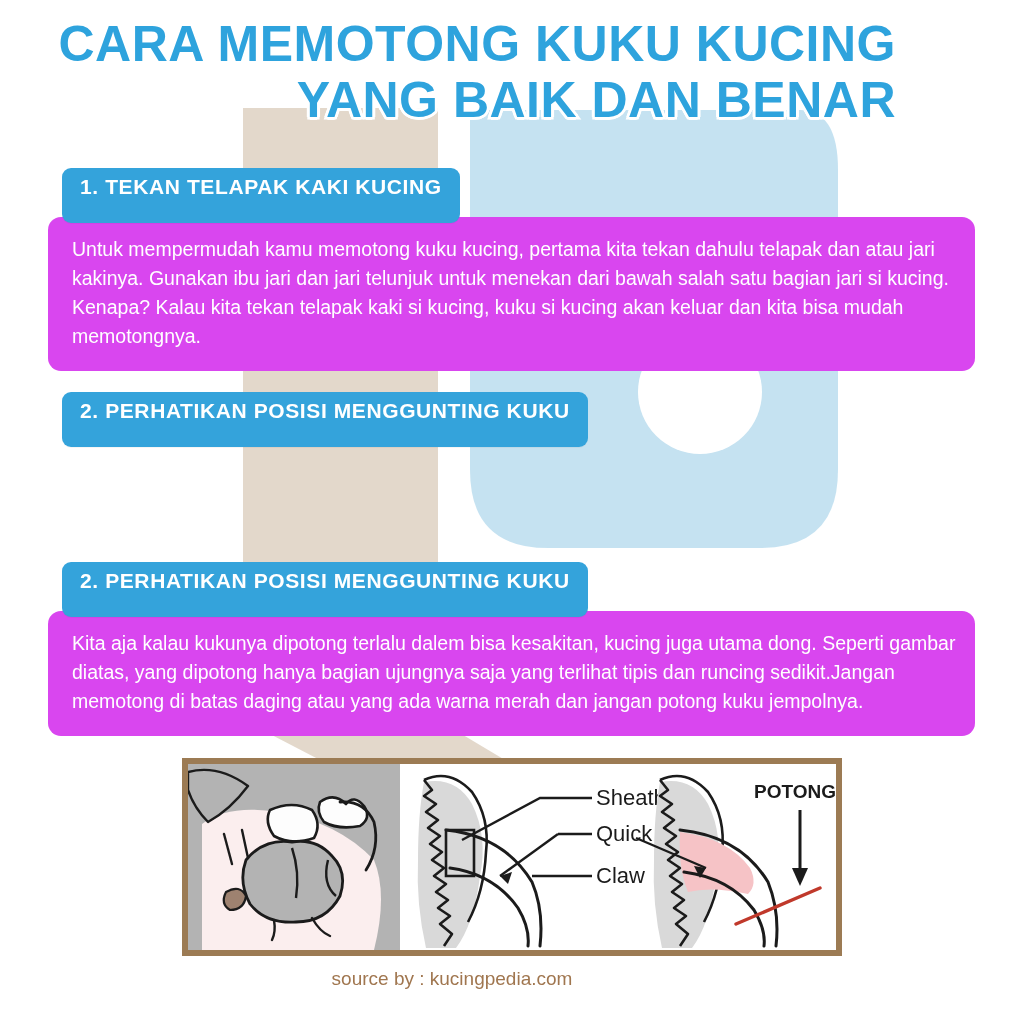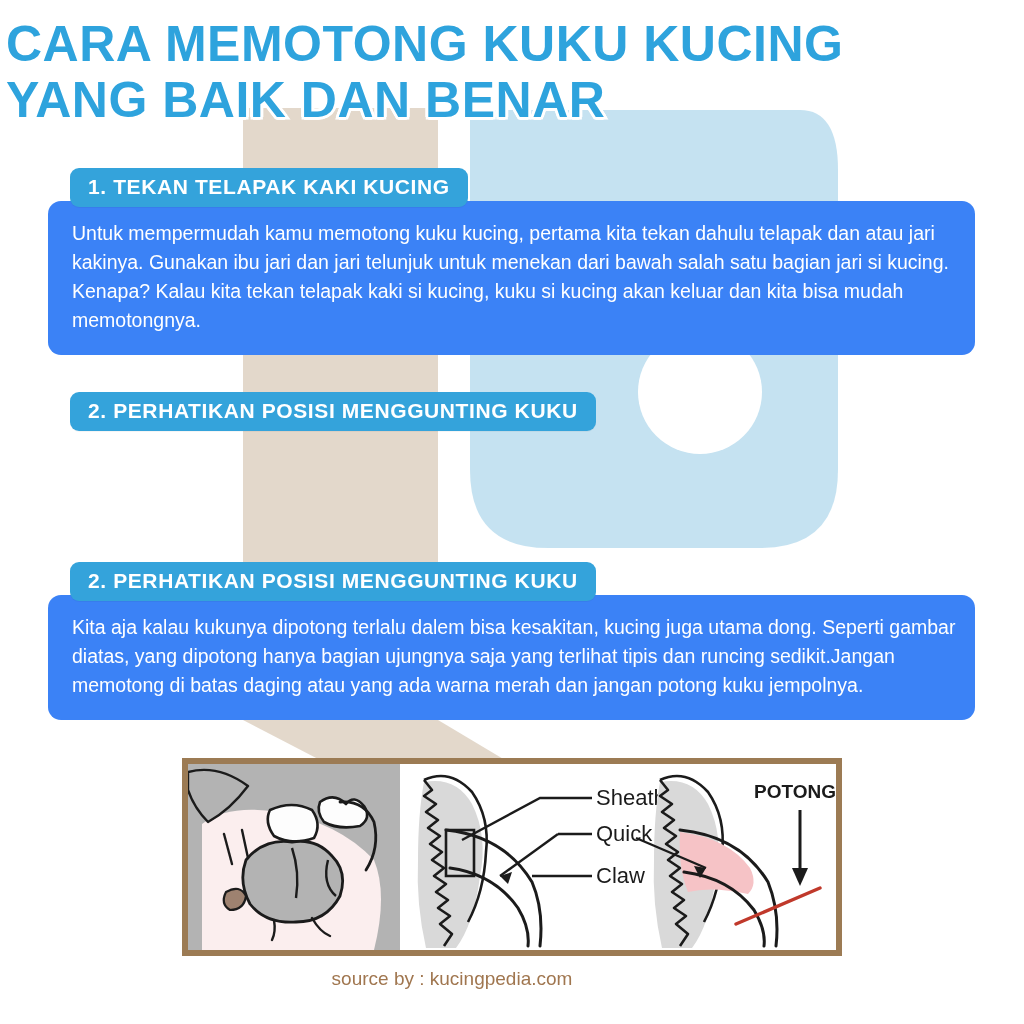--- a/index.html
+++ b/index.html
@@ -24,22 +24,21 @@
     pointer-events: none;
   }
 
   
   #title-block {
     position: absolute;
     left: 0;
     top: 16px;
     width: 896px;
     z-index: 3;
-    text-align: left;
-    padding-left: 6px;
+    text-align: right;
   }
   .title-line {
     font-family: "Liberation Sans", sans-serif;
     font-weight: bold;
     font-size: 50px;
     line-height: 56px;
     letter-spacing: 0.5px;
     color: #2ea3dd;
     -webkit-text-stroke: 5px #ffffff;
     paint-order: stroke fill;
@@ -57,29 +56,29 @@
     z-index: 2;
   }
   .section-badge {
     position: relative;
     display: inline-block;
     background: #34a3db;
     color: #ffffff;
     font-weight: bold;
     font-size: 21px;
     letter-spacing: 0.6px;
-    padding: 7px 18px 8px 18px;
+    padding: 7px 18px 24px 18px;
     border-radius: 9px;
-    margin-left: 22px;
+    margin-left: 14px;
     z-index: 3;
     white-space: nowrap;
     box-shadow: 0 1px 0 rgba(0,0,0,0.04);
   }
   .section-panel {
-    background: #3b82f6;
+    background: #d946ef;
     border-radius: 13px;
     margin-top: -6px;
     padding: 18px 14px 20px 24px;
     position: relative;
     z-index: 2;
   }
   .section-body {
     color: #ffffff;
     font-size: 19.5px;
     line-height: 29px;

